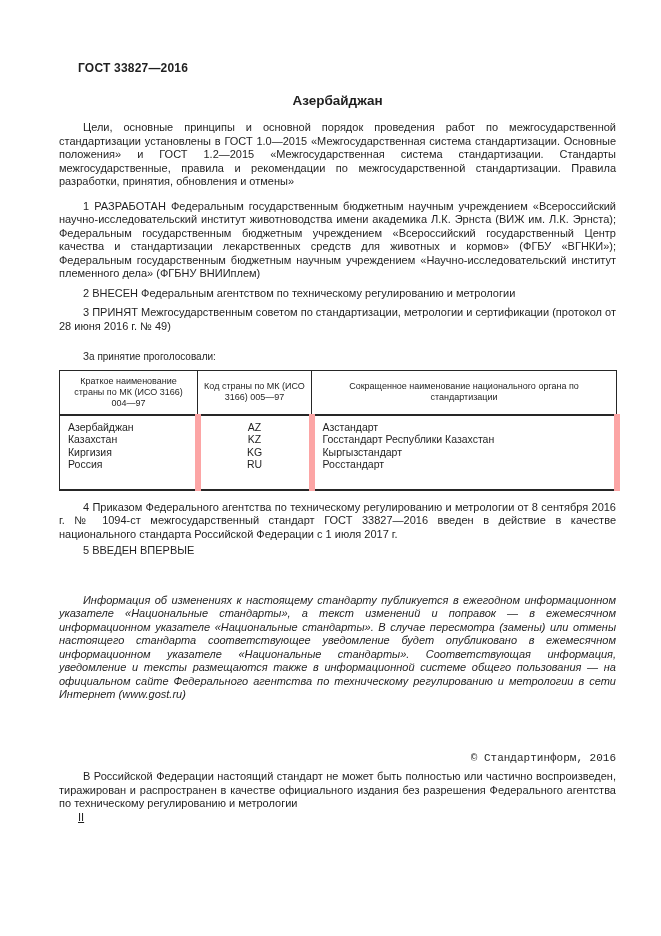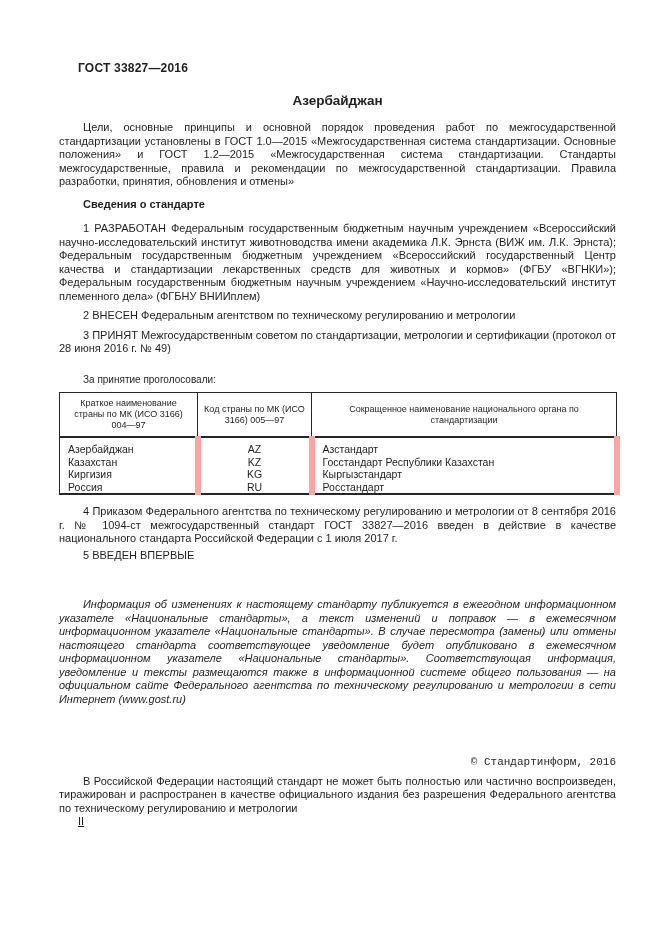--- a/index.html
+++ b/index.html
@@ -82,21 +82,21 @@
   }
   .vote-table td {
     border-left: 1px solid #262626;
     border-right: 6px solid #fca5a5;
     font-size: 10.5px;
     line-height: 12.5px;
     padding: 0 8px;
     vertical-align: top;
   }
   .vote-table tbody tr:first-child td { padding-top: 5px; }
-  .vote-table tbody tr:last-child td { padding-bottom: 0; }
+  .vote-table tbody tr:last-child td { padding-bottom: 18px; }
   .vote-table td.code { text-align: center; }
   .item-4 { margin-top: 10px; }
   .item-5 { margin-top: 3px; }
   .notice {
     margin-top: 36px;
     font-style: italic;
   }
   .copyright {
     margin-top: 50px;
     text-align: right;
@@ -118,21 +118,20 @@
 
 <div class="page">
   <div class="content">
 
     <div class="doc-code">ГОСТ 33827—2016</div>
 
     <div class="title">Азербайджан</div>
 
     <p class="body intro">Цели, основные принципы и основной порядок проведения работ по межгосударственной стандартизации установлены в ГОСТ 1.0—2015 «Межгосударственная система стандартизации. Основные положения» и ГОСТ 1.2—2015 «Межгосударственная система стандартизации. Стандарты межгосударственные, правила и рекомендации по межгосударственной стандартизации. Правила разработки, принятия, обновления и отмены»</p>
 
-    <div class="section-heading">Сведения о стандарте</div>
 
     <p class="body item-1">1 РАЗРАБОТАН Федеральным государственным бюджетным научным учреждением «Всероссийский научно-исследовательский институт животноводства имени академика Л.К. Эрнста (ВИЖ им. Л.К. Эрнста); Федеральным государственным бюджетным учреждением «Всероссийский государственный Центр качества и стандартизации лекарственных средств для животных и кормов» (ФГБУ «ВГНКИ»); Федеральным государственным бюджетным научным учреждением «Научно-исследовательский институт племенного дела» (ФГБНУ ВНИИплем)</p>
 
     <p class="body item-2">2 ВНЕСЕН Федеральным агентством по техническому регулированию и метрологии</p>
 
     <p class="body item-3">3 ПРИНЯТ Межгосударственным советом по стандартизации, метрологии и сертификации (протокол от 28 июня 2016 г. № 49)</p>
 
     <div class="vote-heading">За принятие проголосовали:</div>
 
     <table class="vote-table">

